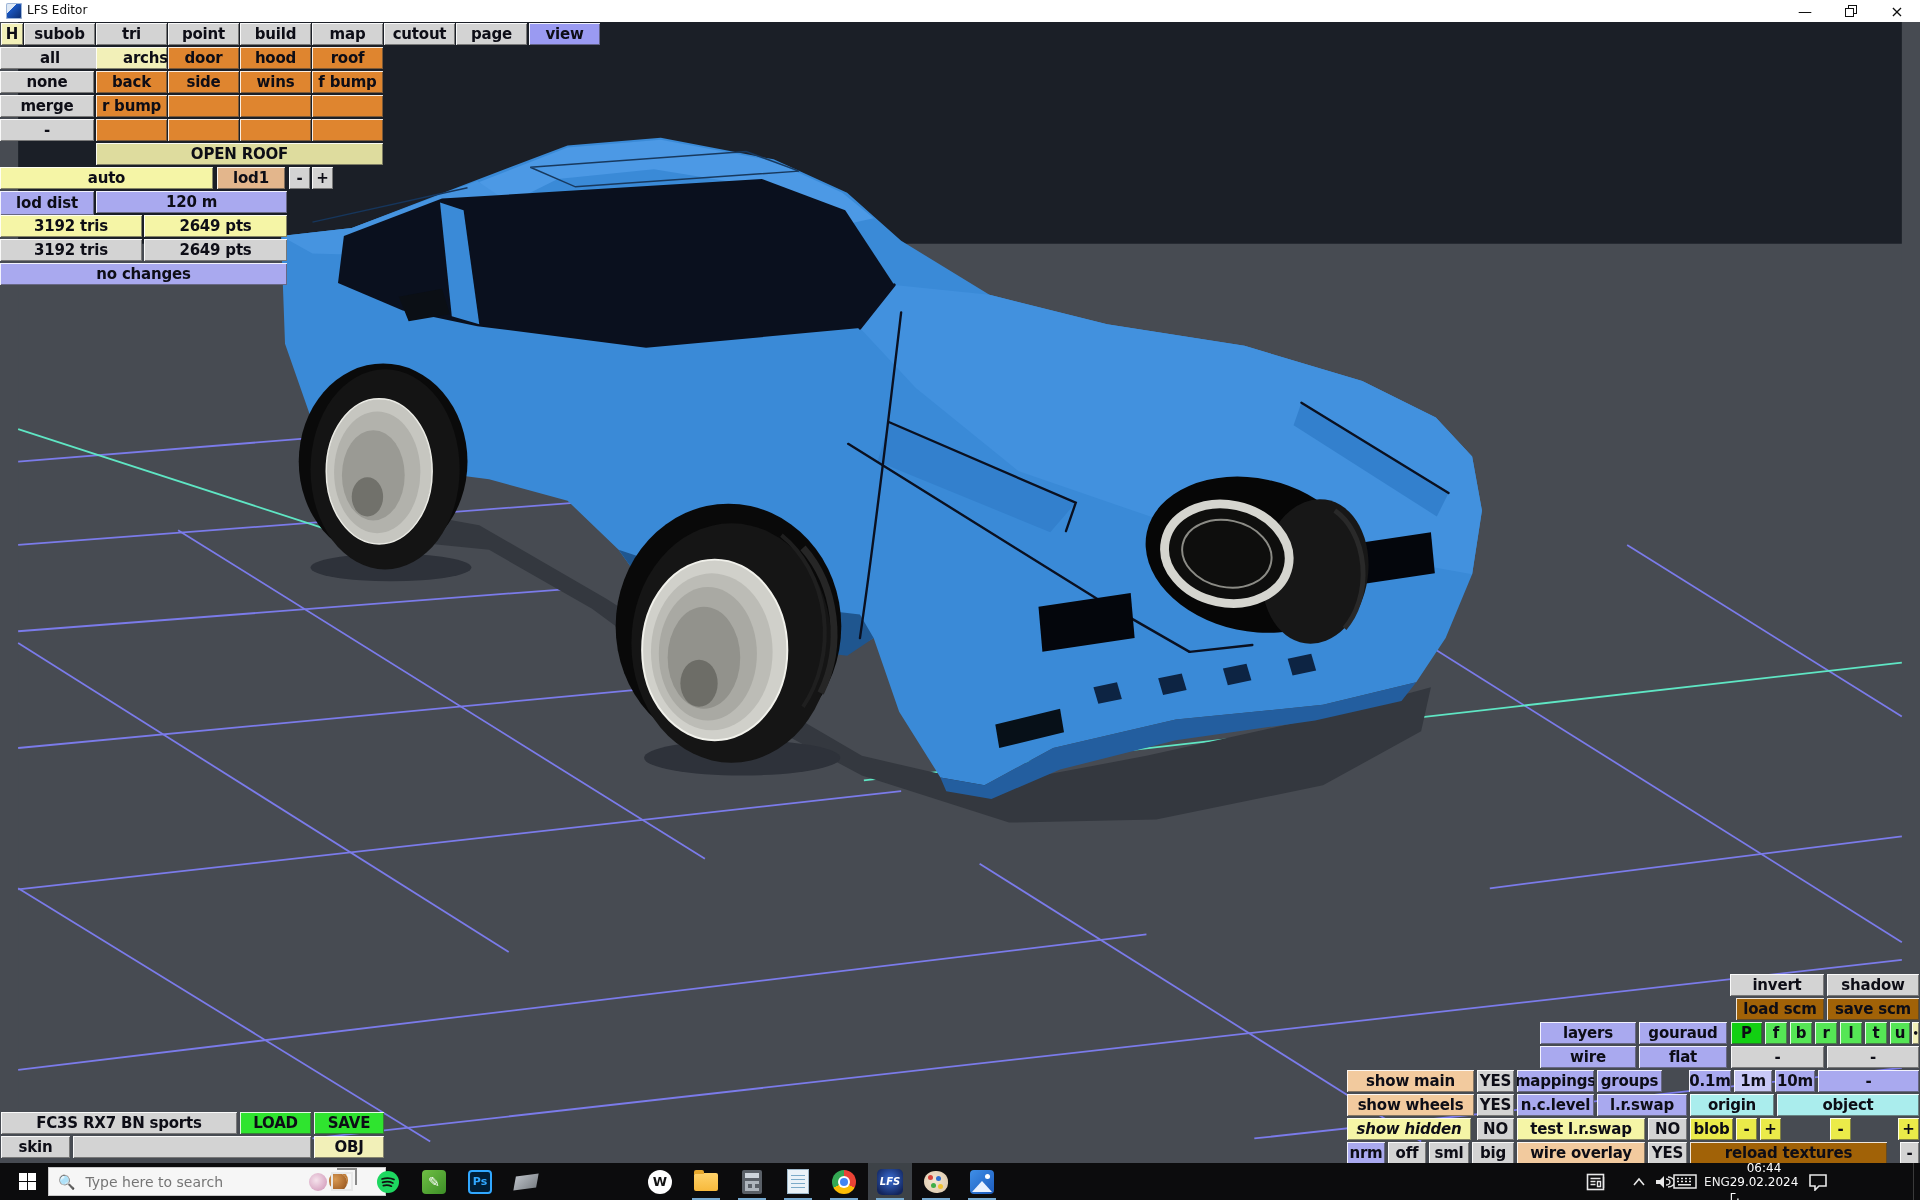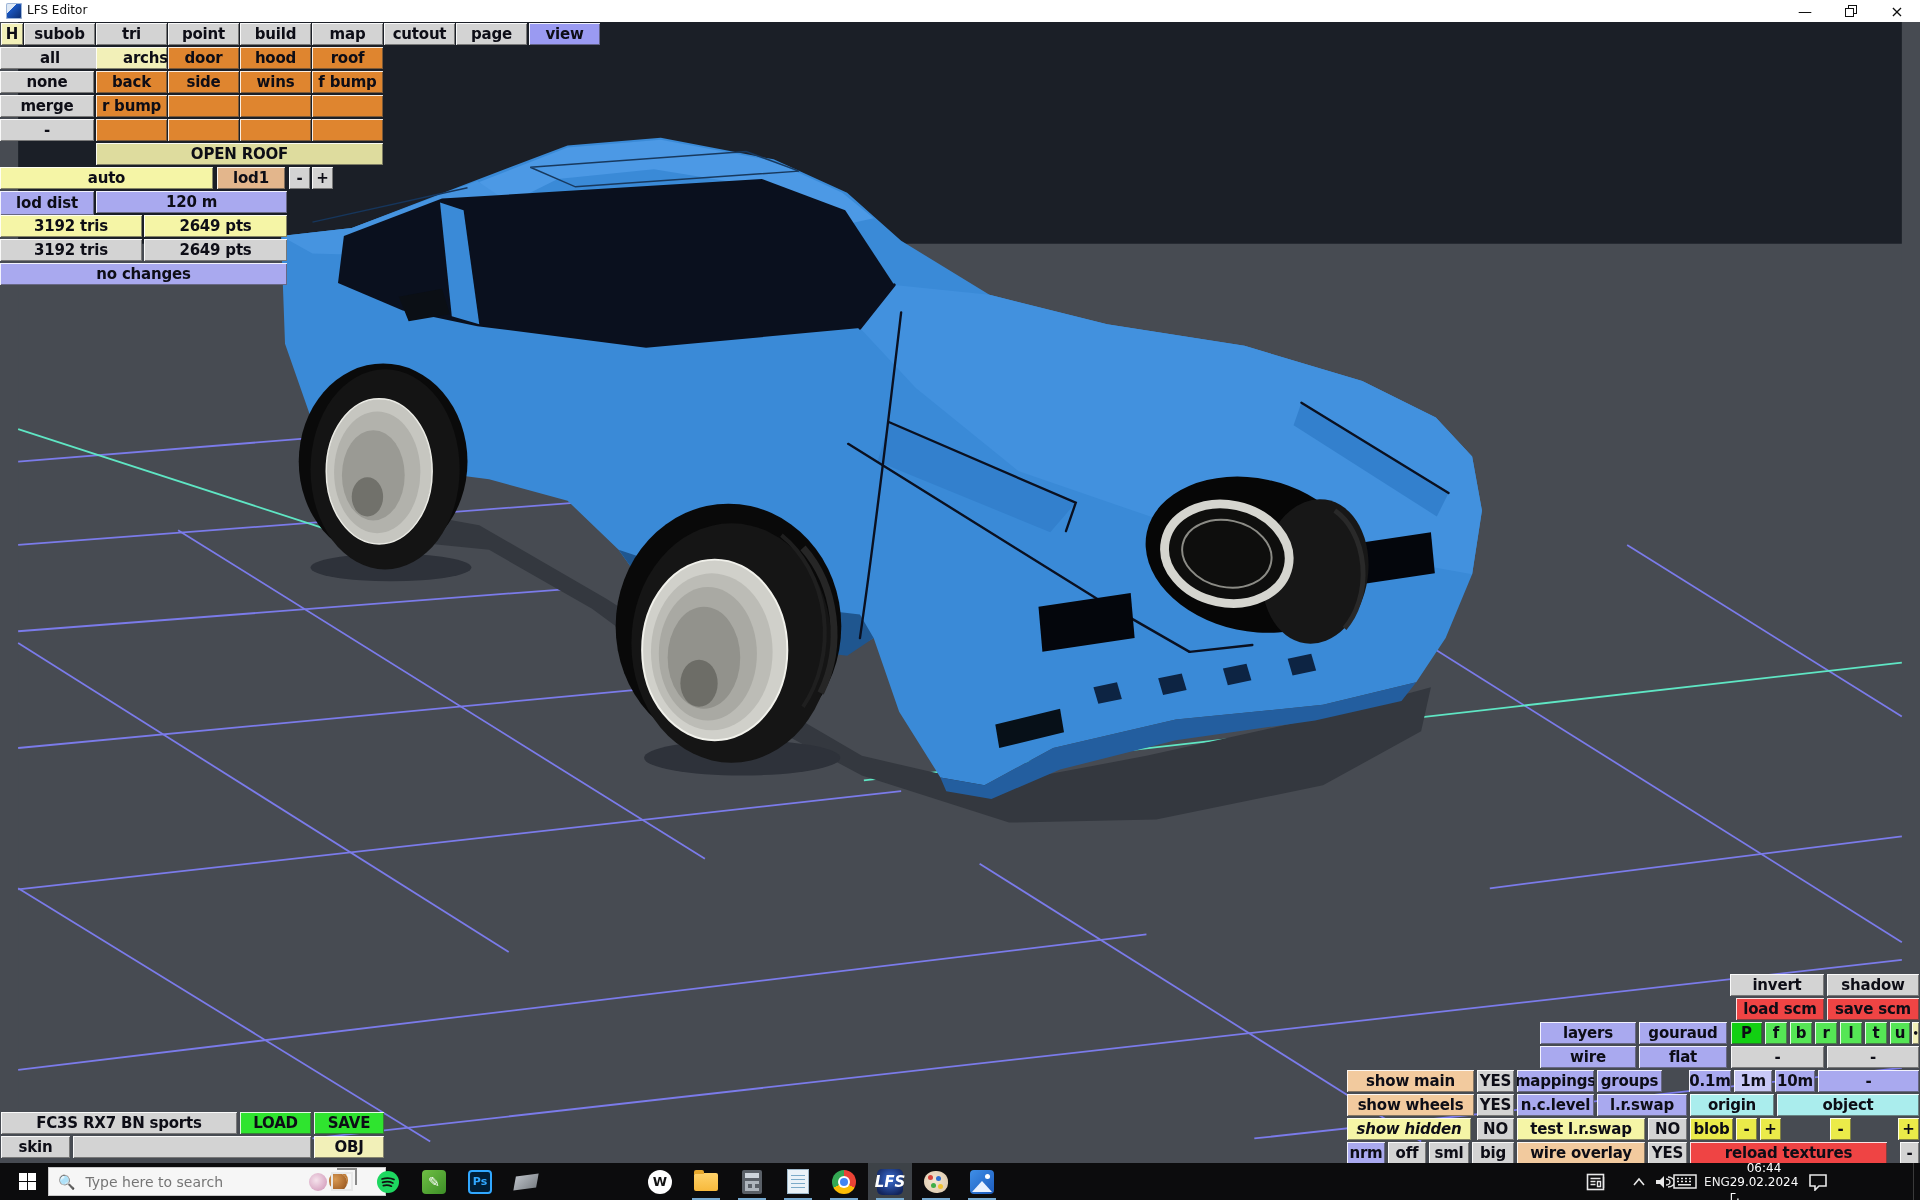--- a/index.html
+++ b/index.html
@@ -17,21 +17,21 @@
   .viewport{position:absolute;left:0;top:22px;width:1920px;height:1141px;z-index:1;}
   .viewport svg{display:block;}
   
   .b{position:absolute;box-sizing:border-box;display:flex;align-items:center;justify-content:center;
      font-weight:bold;font-size:15px;color:#0d0d16;letter-spacing:-0.2px;white-space:nowrap;overflow:hidden;
      box-shadow:inset 1px 1px 0 rgba(255,255,255,.85), inset -1px -1px 0 rgba(60,60,60,.6);
      z-index:10;}
   .gray{background:#d3d3d3}.yel{background:#f5f5a6}.pyel{background:#f2f0b8}
   .oliv{background:#dedc9e}.pur{background:#a9a9ef}.purL{background:#c9c9f7}
   .org{background:#df852f}.tan{background:#e3b68c}.grn{background:#2fe42f}
-  .lgrn{background:#ef4444}.cyn{background:#aaeded}.pch{background:#f2ca9e}
+  .lgrn{background:#a16207}.cyn{background:#aaeded}.pch{background:#f2ca9e}
   .byel{background:#ebeb49}.dgrn{background:#12d012}.mgrn{background:#55e655}
   .vpur{background:#9a9af2}
   
   .taskbar{position:absolute;left:0;top:1163px;width:1920px;height:37px;background:#0c0c0d;z-index:40;}
   .startbtn{position:absolute;left:8px;top:0;width:38px;height:37px;display:flex;align-items:center;justify-content:center;}
   .winlogo{display:grid;grid-template-columns:8px 8px;grid-template-rows:8px 8px;gap:1px;}
   .winlogo span{background:#fff;}
   .searchbox{position:absolute;left:48px;top:4px;width:338px;height:29px;background:#f6f6f6;
              box-shadow:inset 0 0 0 1px #c9c9c9;display:flex;align-items:center;}
   .searchbox .mag{margin:0 8px 0 10px;font-size:14px;color:#333;}
@@ -55,21 +55,21 @@
      background:repeating-linear-gradient(90deg,#aeb5bc 0 3px,transparent 3px 7px),
                 repeating-linear-gradient(#aeb5bc 0 3px,transparent 3px 7px);}
   .ic-note{width:20px;height:23px;background:#e9f2f8;border:1px solid #9fb9cb;position:relative;}
   .ic-note:before{content:"";position:absolute;left:3px;top:5px;right:3px;height:1px;background:#7aaac8;
      box-shadow:0 4px 0 #7aaac8,0 8px 0 #7aaac8,0 12px 0 #7aaac8;}
   .ic-chrome{width:24px;height:24px;border-radius:50%;
      background:conic-gradient(#ea4335 0 120deg,#fbbc05 120deg 240deg,#34a853 240deg 360deg);position:relative;}
   .ic-chrome:before{content:"";position:absolute;left:6px;top:6px;width:12px;height:12px;border-radius:50%;background:#fff;}
   .ic-chrome:after{content:"";position:absolute;left:8px;top:8px;width:8px;height:8px;border-radius:50%;background:#4285f4;}
   .ic-lfs{width:26px;height:26px;border-radius:5px;background:radial-gradient(circle at 50% 40%,#3b6fd4,#12255e 80%);
-     display:flex;align-items:center;justify-content:center;color:#fff;font-style:italic;font-weight:bold;font-size:15px;}
+     display:flex;align-items:center;justify-content:center;color:#fff;font-style:italic;font-weight:bold;font-size:10px;}
   .ic-paint{width:24px;height:22px;background:radial-gradient(circle at 45% 45%,#f3e6d2,#d9c4a5);border-radius:50% 50% 45% 55%;position:relative;}
   .ic-paint:before{content:"";position:absolute;left:4px;top:4px;width:5px;height:5px;border-radius:50%;background:#d8433b;
      box-shadow:8px 1px 0 #2f6fd0,3px 8px 0 #3fae49,10px 9px 0 #f1c232;}
   .ic-photos{width:24px;height:24px;border-radius:4px;background:linear-gradient(135deg,#3f8fe8,#1c5bbc);position:relative;overflow:hidden;}
   .ic-photos:before{content:"";position:absolute;left:2px;bottom:2px;border-left:10px solid transparent;border-right:10px solid transparent;border-bottom:11px solid #eaf2ff;}
   .ic-photos:after{content:"";position:absolute;right:4px;top:4px;width:5px;height:5px;border-radius:50%;background:#fff;}
   .ic-ps{width:24px;height:24px;background:#001e36;border:2px solid #31a8ff;border-radius:4px;box-sizing:border-box;
      color:#31a8ff;font-size:11px;font-weight:bold;display:flex;align-items:center;justify-content:center;}
   .ic-greenapp{width:24px;height:24px;border-radius:4px;background:linear-gradient(135deg,#6fbf44,#3d8f27);
      color:#fff;display:flex;align-items:center;justify-content:center;font-size:14px;}

